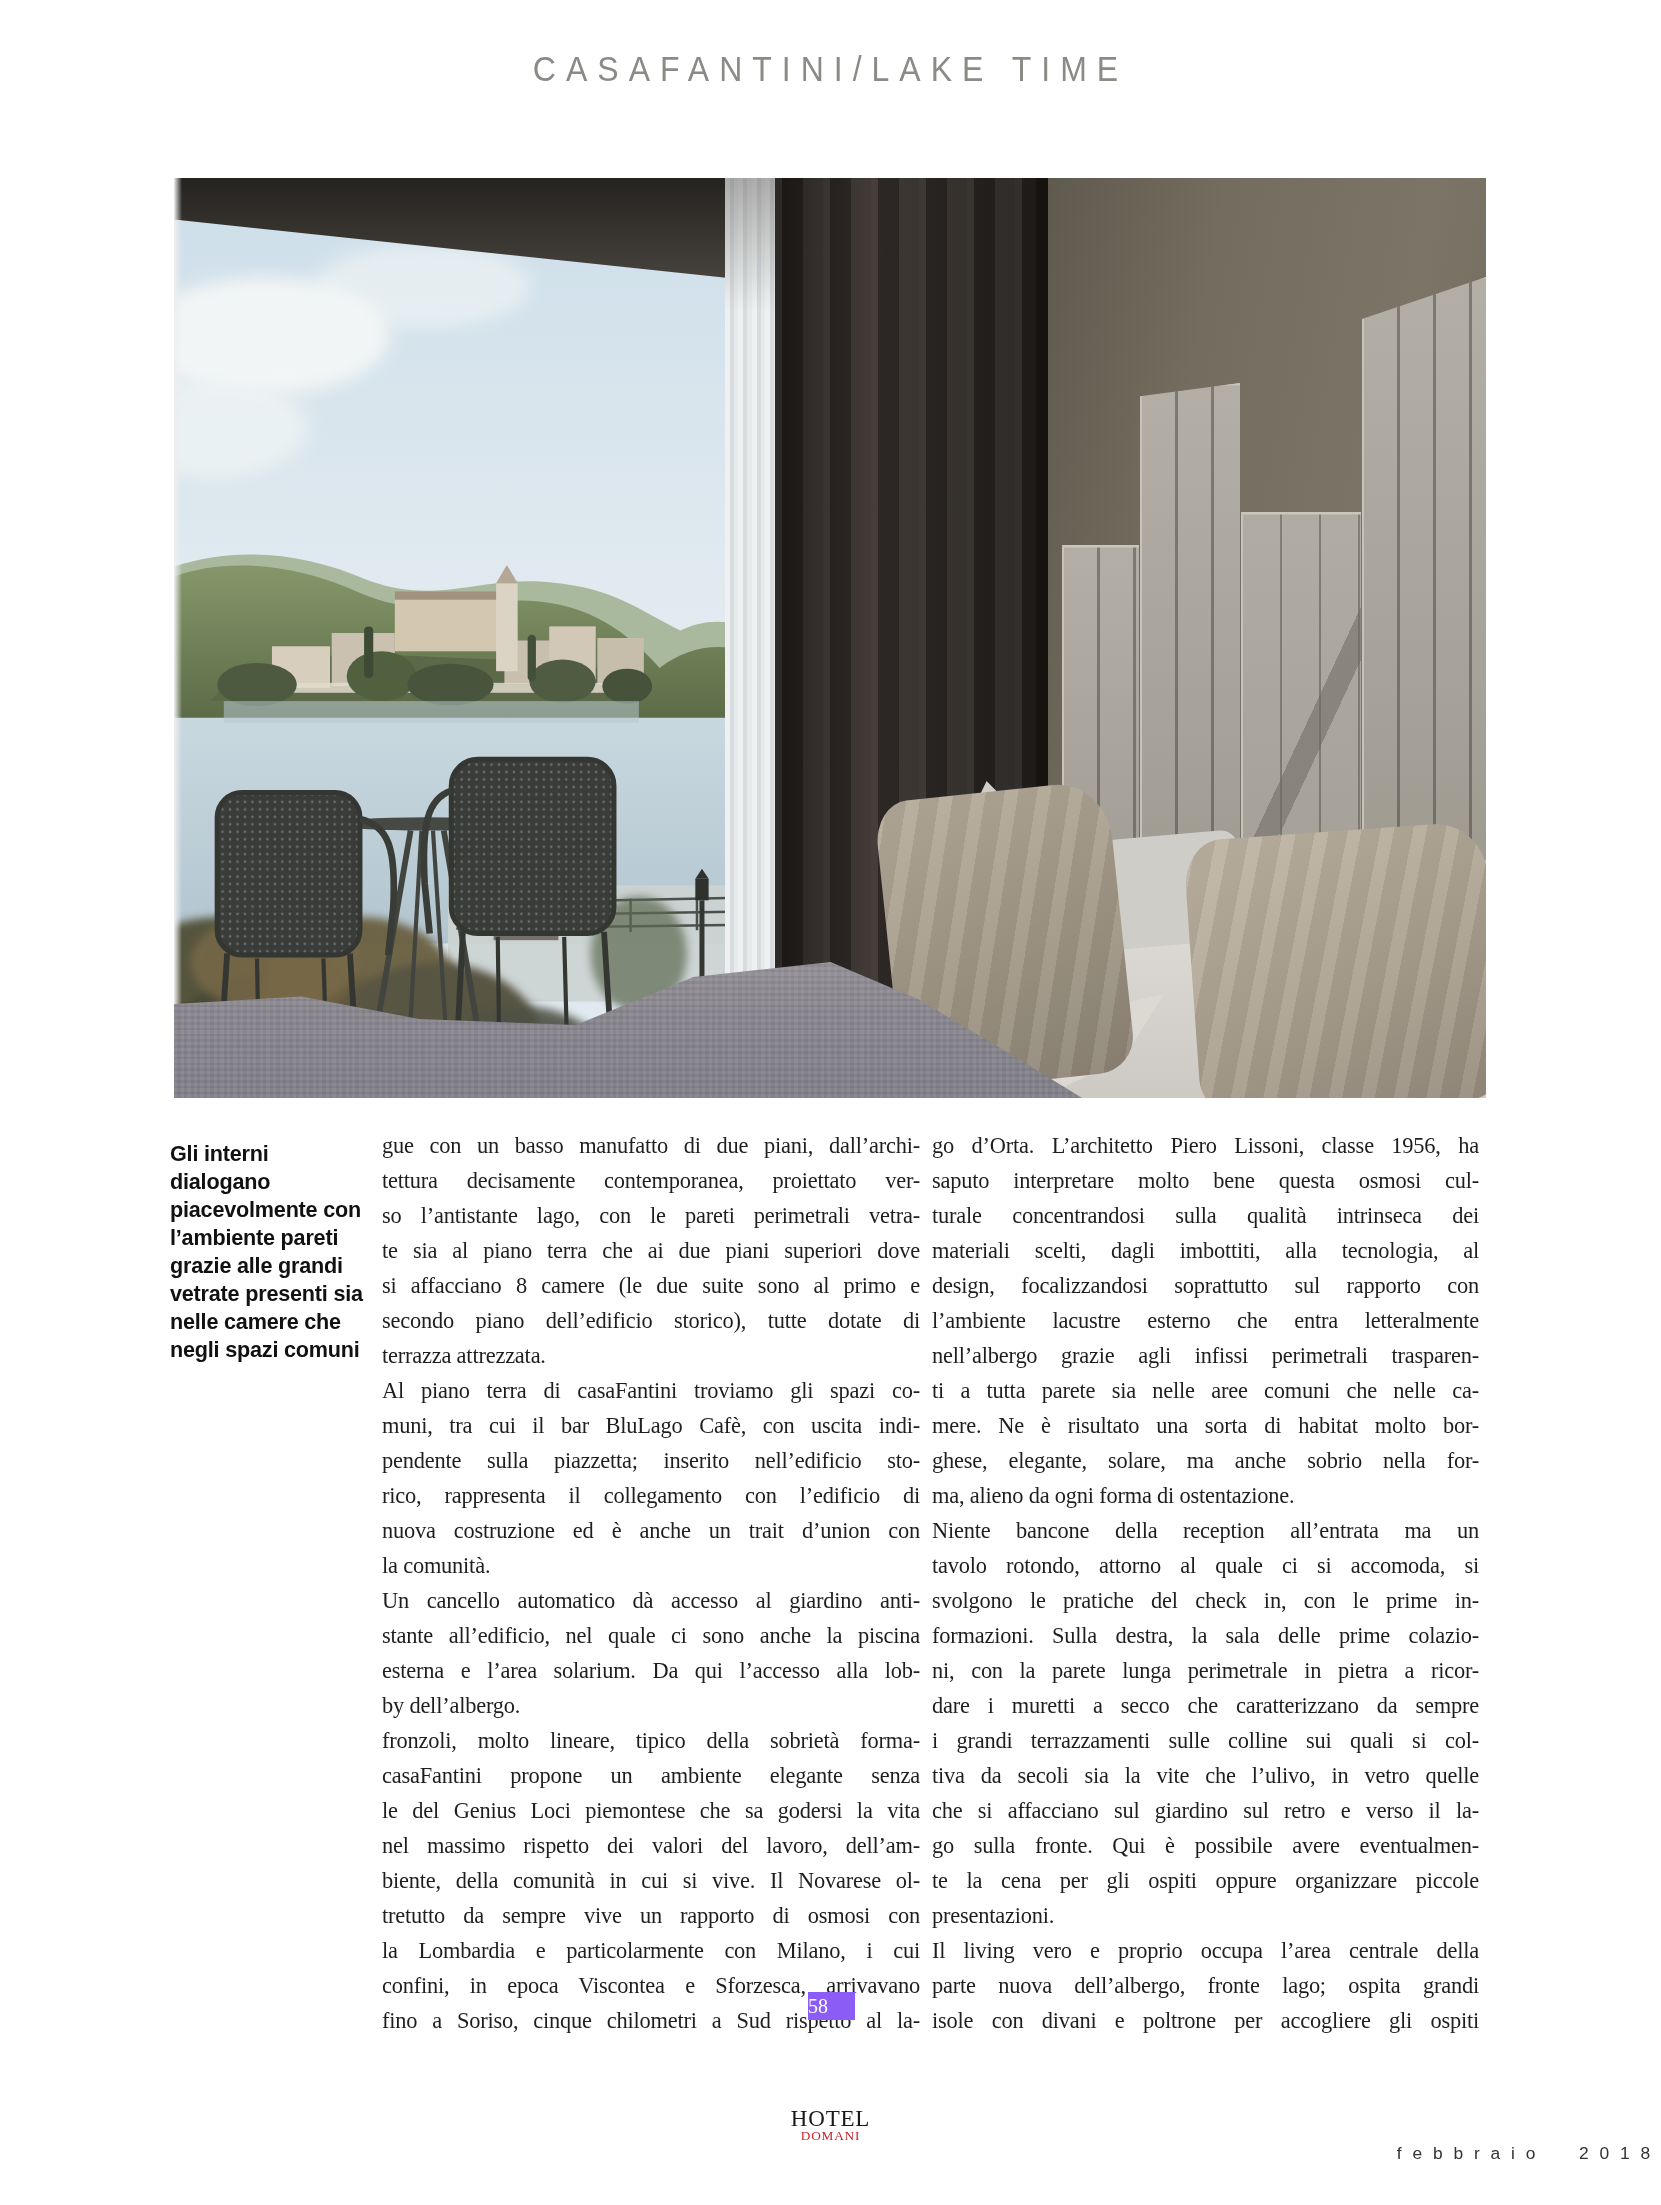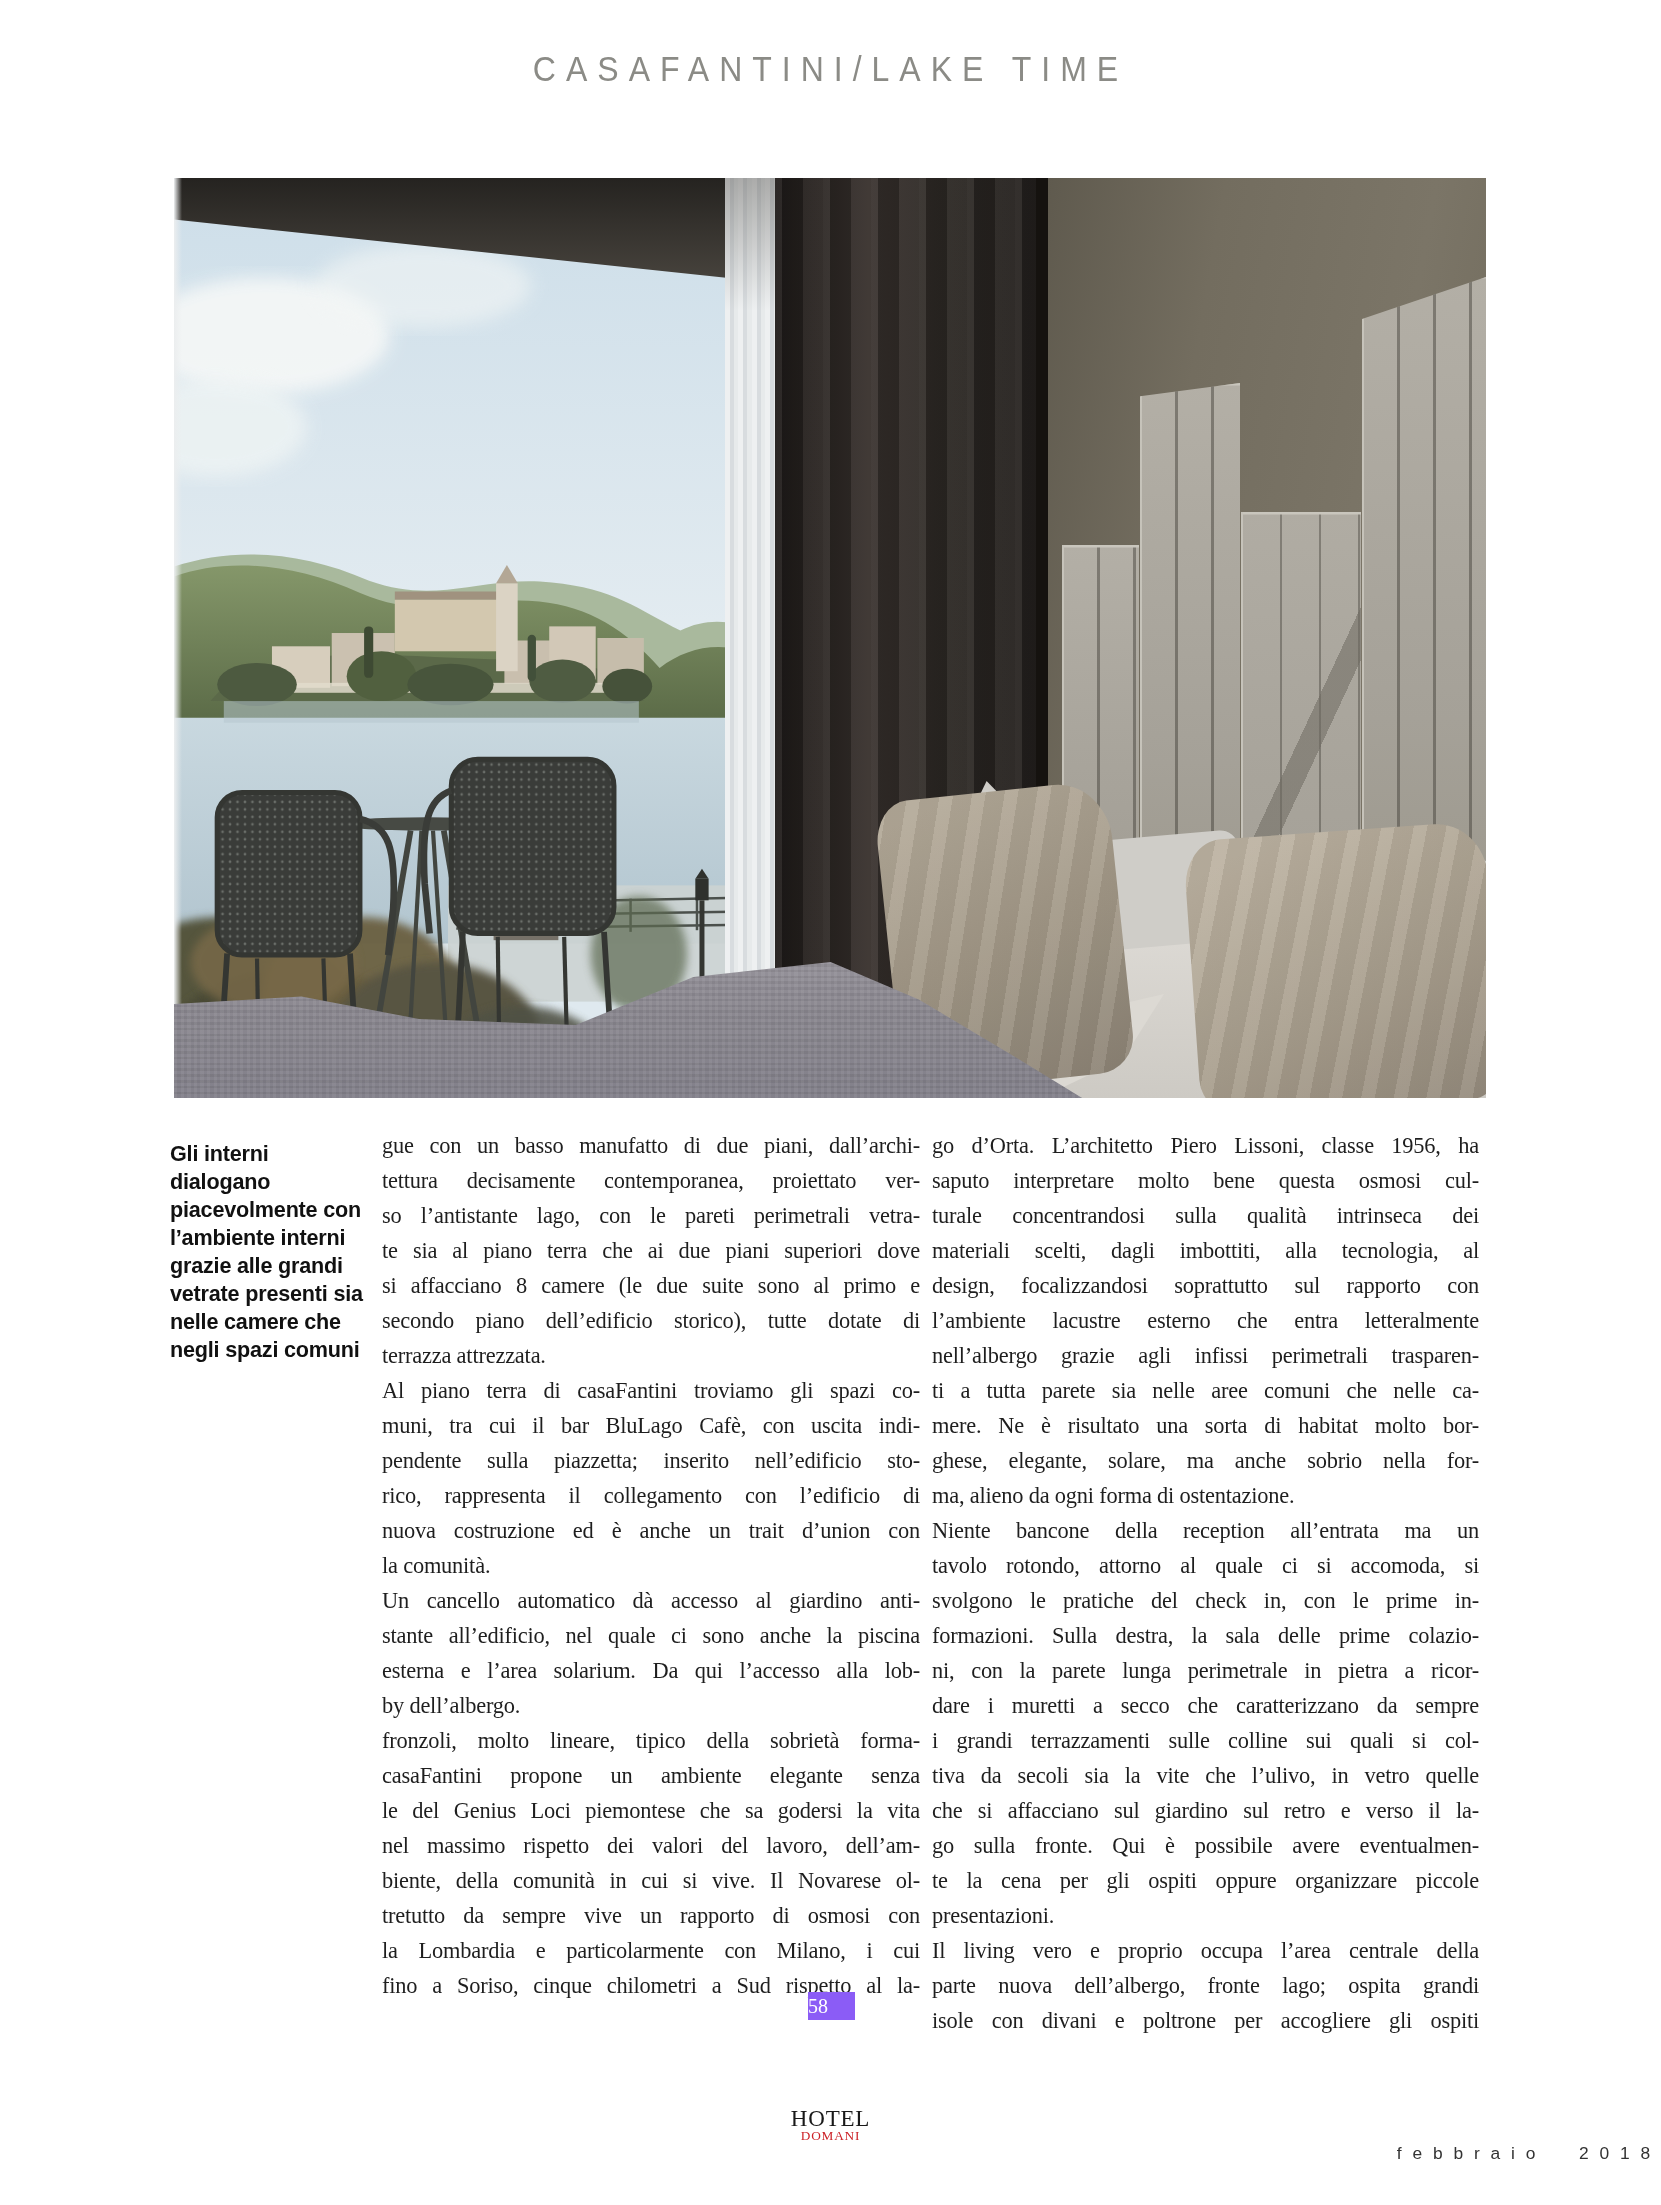--- a/index.html
+++ b/index.html
@@ -239,21 +239,21 @@
     <div class="sheet-fold"></div>
     <div class="pillow pillow-left"></div>
     <div class="pillow pillow-right"></div>
     <div class="blanket"></div>
   </div>
 
   <div class="caption">
       <div class="cline">Gli interni</div>
       <div class="cline">dialogano</div>
       <div class="cline">piacevolmente con</div>
-      <div class="cline">l’ambiente interni</div>
+      <div class="cline">l’ambiente pareti</div>
       <div class="cline">grazie alle grandi</div>
       <div class="cline">vetrate presenti sia</div>
       <div class="cline">nelle camere che</div>
       <div class="cline">negli spazi comuni</div>
     </div>
 
   <div class="col col-left">
       <div class="tline">gue con un basso manufatto di due piani, dall’archi-</div>
       <div class="tline">tettura decisamente contemporanea, proiettato ver-</div>
       <div class="tline">so l’antistante lago, con le pareti perimetrali vetra-</div>
@@ -271,20 +271,21 @@
       <div class="tline">stante all’edificio, nel quale ci sono anche la piscina</div>
       <div class="tline">esterna e l’area solarium. Da qui l’accesso alla lob-</div>
       <div class="tline flush">by dell’albergo.</div>
       <div class="tline">fronzoli, molto lineare, tipico della sobrietà forma-</div>
       <div class="tline">casaFantini propone un ambiente elegante senza</div>
       <div class="tline">le del Genius Loci piemontese che sa godersi la vita</div>
       <div class="tline">nel massimo rispetto dei valori del lavoro, dell’am-</div>
       <div class="tline">biente, della comunità in cui si vive. Il Novarese ol-</div>
       <div class="tline">tretutto da sempre vive un rapporto di osmosi con</div>
       <div class="tline">la Lombardia e particolarmente con Milano, i cui</div>
+      <div class="tline">confini, in epoca Viscontea e Sforzesca, arrivavano</div>
       <div class="tline">fino a Soriso, cinque chilometri a Sud rispetto al la-</div>
     </div>
   <div class="col col-right">
       <div class="tline">go d’Orta. L’architetto Piero Lissoni, classe 1956, ha</div>
       <div class="tline">saputo interpretare molto bene questa osmosi cul-</div>
       <div class="tline">turale concentrandosi sulla qualità intrinseca dei</div>
       <div class="tline">materiali scelti, dagli imbottiti, alla tecnologia, al</div>
       <div class="tline">design, focalizzandosi soprattutto sul rapporto con</div>
       <div class="tline">l’ambiente lacustre esterno che entra letteralmente</div>
       <div class="tline">nell’albergo grazie agli infissi perimetrali trasparen-</div>

